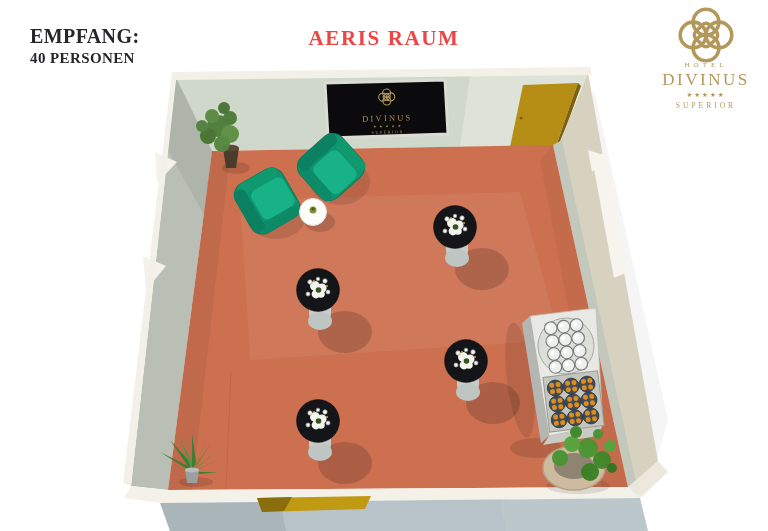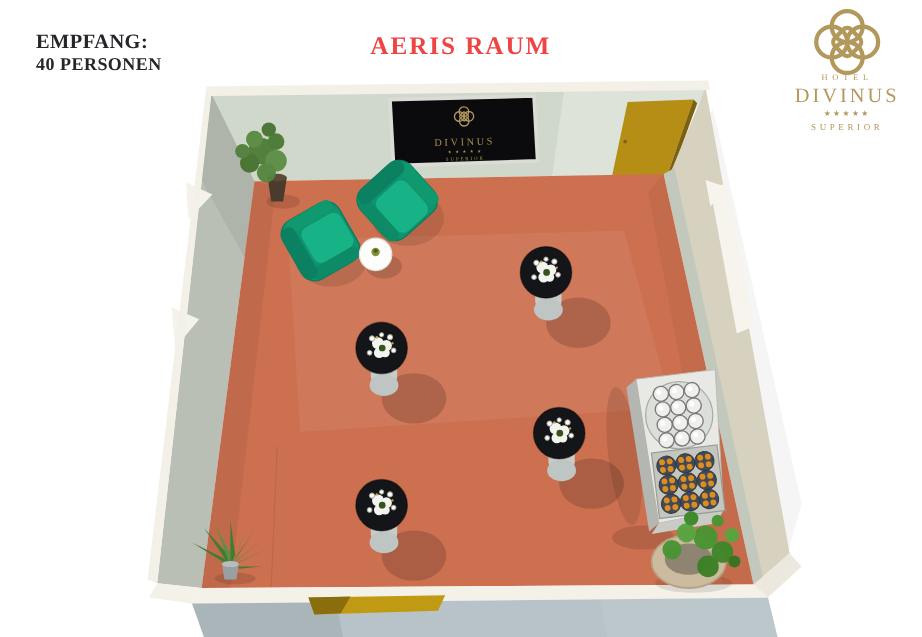--- a/index.html
+++ b/index.html
@@ -1,20 +1,20 @@
 <!DOCTYPE html>
 <html><head>
 <meta charset="utf-8">
 <style>
   html,body{margin:0;padding:0;background:#ffffff;}
   .page{position:relative;width:768px;height:531px;background:#ffffff;overflow:hidden;
         font-family:"Liberation Serif",serif;}
   .capacity{position:absolute;left:30px;top:24px;font-weight:bold;color:#26262a;
             line-height:1.25;letter-spacing:.4px;}
-  .capacity .l1{font-size:17px;display:block;}
+  .capacity .l1{font-size:20px;display:block;}
   .capacity .l2{font-size:15px;display:block;}
   .title{position:absolute;top:26px;left:0;width:100%;text-align:center;
          font-size:21px;font-weight:bold;letter-spacing:1.6px;color:#ef4444;}
   .logo{position:absolute;top:6px;right:4px;width:116px;text-align:center;color:#b3985c;}
   .logo svg{display:block;margin:0 auto;}
   .logo .hotel{font-size:7px;letter-spacing:4px;margin-top:-3px;text-align:center;}
   .logo .name{font-size:17px;letter-spacing:2.5px;margin-top:1px;}
   .logo .stars{font-size:6.5px;letter-spacing:2px;margin-top:1px;color:#b3985c;}
   .logo .tier{font-size:7.5px;letter-spacing:3px;margin-top:2px;}
   svg.room{position:absolute;left:0;top:0;}

